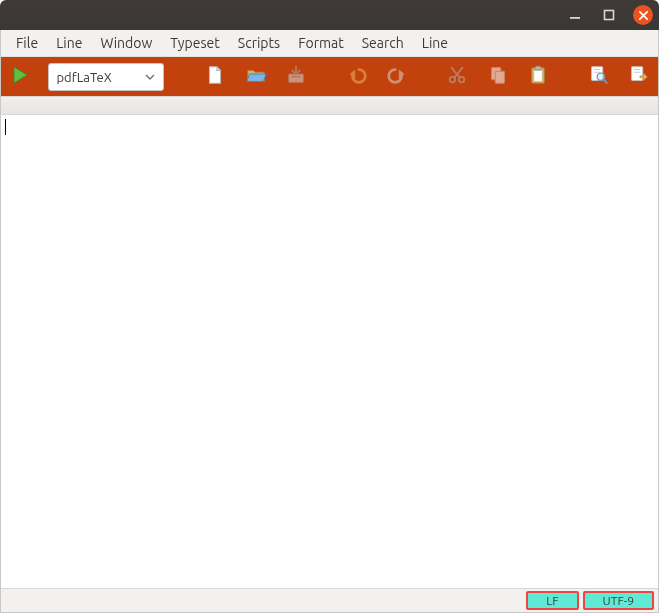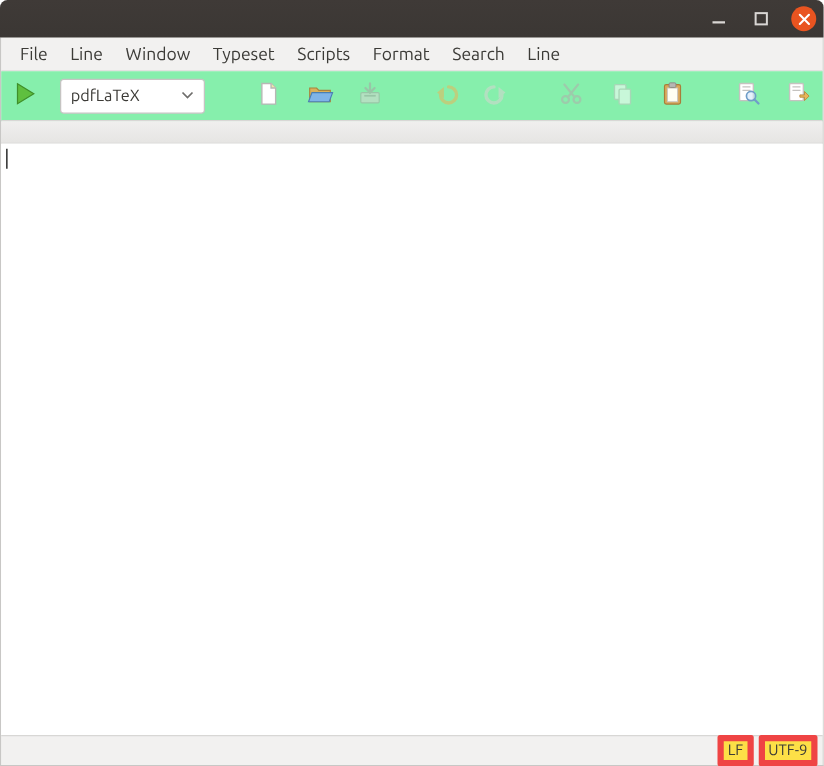--- a/index.html
+++ b/index.html
@@ -65,21 +65,21 @@
   }
   .menubar-item {
     padding: 3px 9px;
     cursor: pointer;
     border-radius: 3px;
   }
 
   
   .toolbar {
     height: 40px;
-    background: #86efac;
+    background: #c2410c;
     border-bottom: 1px solid #d8d7d5;
     display: flex;
     align-items: center;
     padding: 0 6px;
     gap: 15px;
   }
   .tool-btn {
     width: 32px; height: 32px;
     display: flex; align-items: center; justify-content: center;
     border-radius: 3px;
@@ -139,23 +139,23 @@
     border-top: 1px solid #d8d7d5;
     display: flex;
     align-items: center;
     justify-content: flex-end;
     padding: 0 4px;
     gap: 4px;
     font-size: 12px;
     color: #3c3b37;
   }
   .status-cell {
-    border: 5px solid #ef4444;
-    background: #fde047;
-    padding: 1px 3px;
+    border: 2px solid #ef4444;
+    background: #5eead4;
+    padding: 1px 18px;
     border-radius: 2px;
   }
   .status-cell.info { min-width: 110px; text-align: left; }
 
   svg { pointer-events: none; }
 </style>
 </head>
 <body>
 
 <div class="titlebar">

